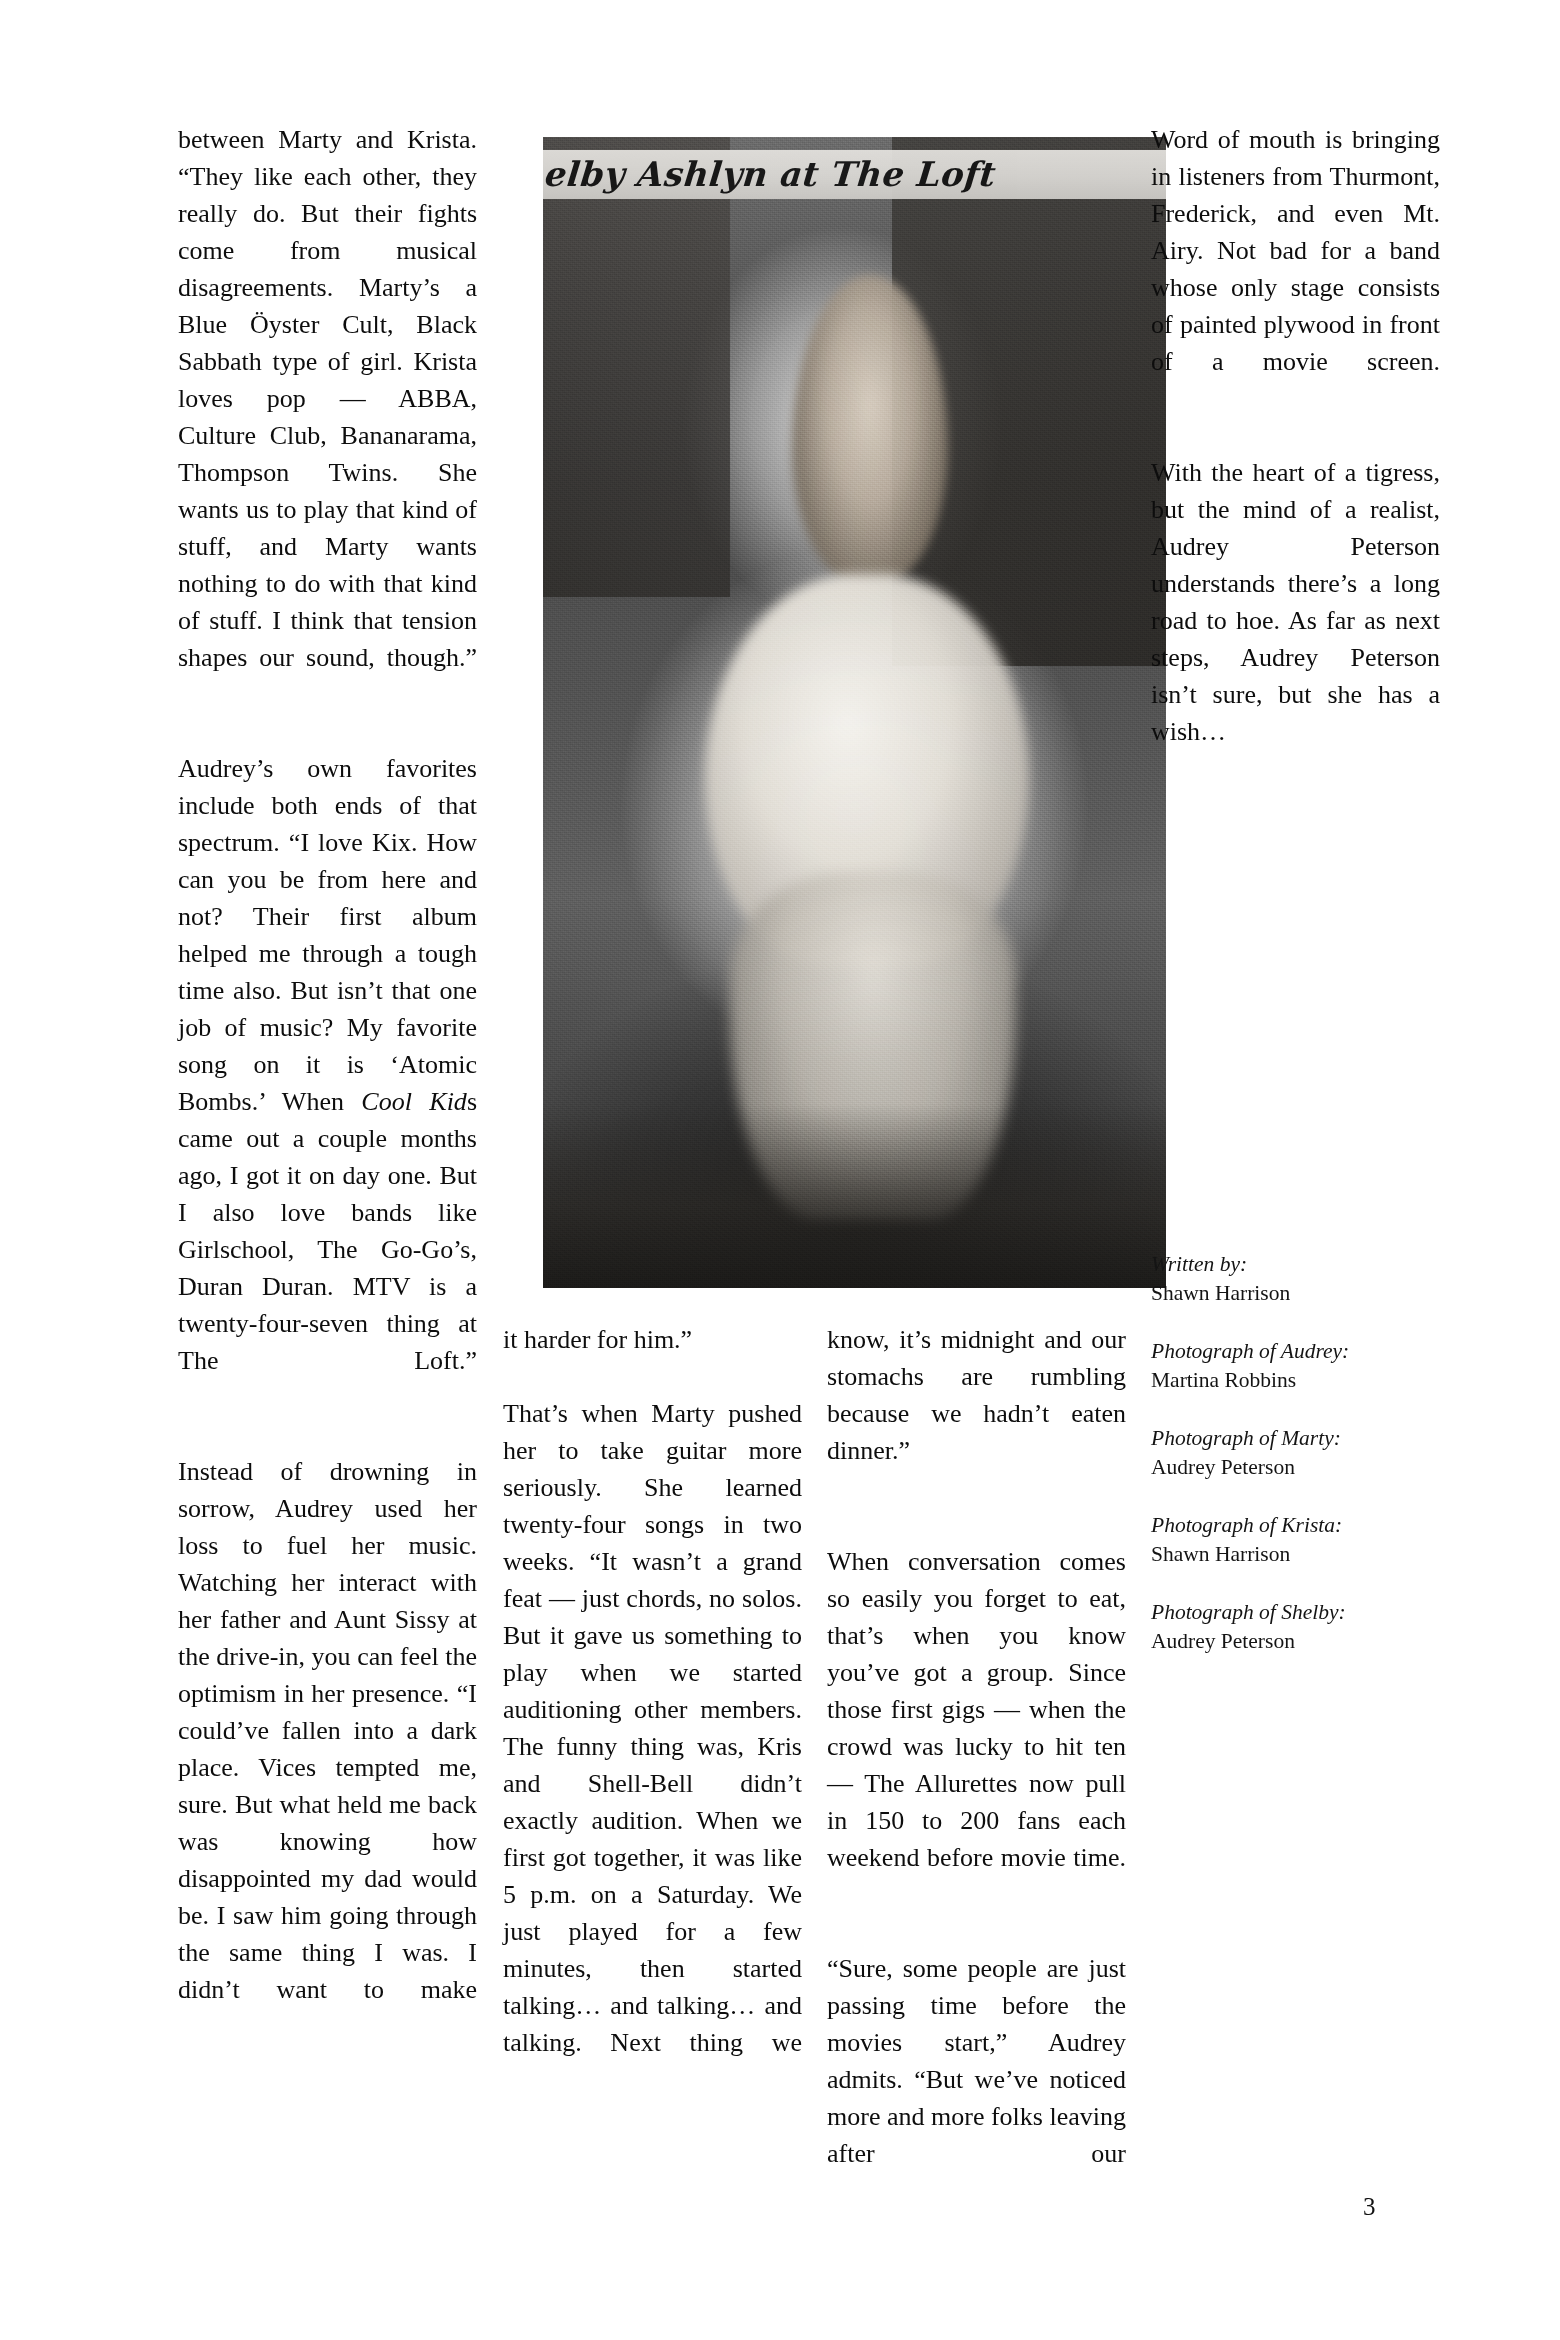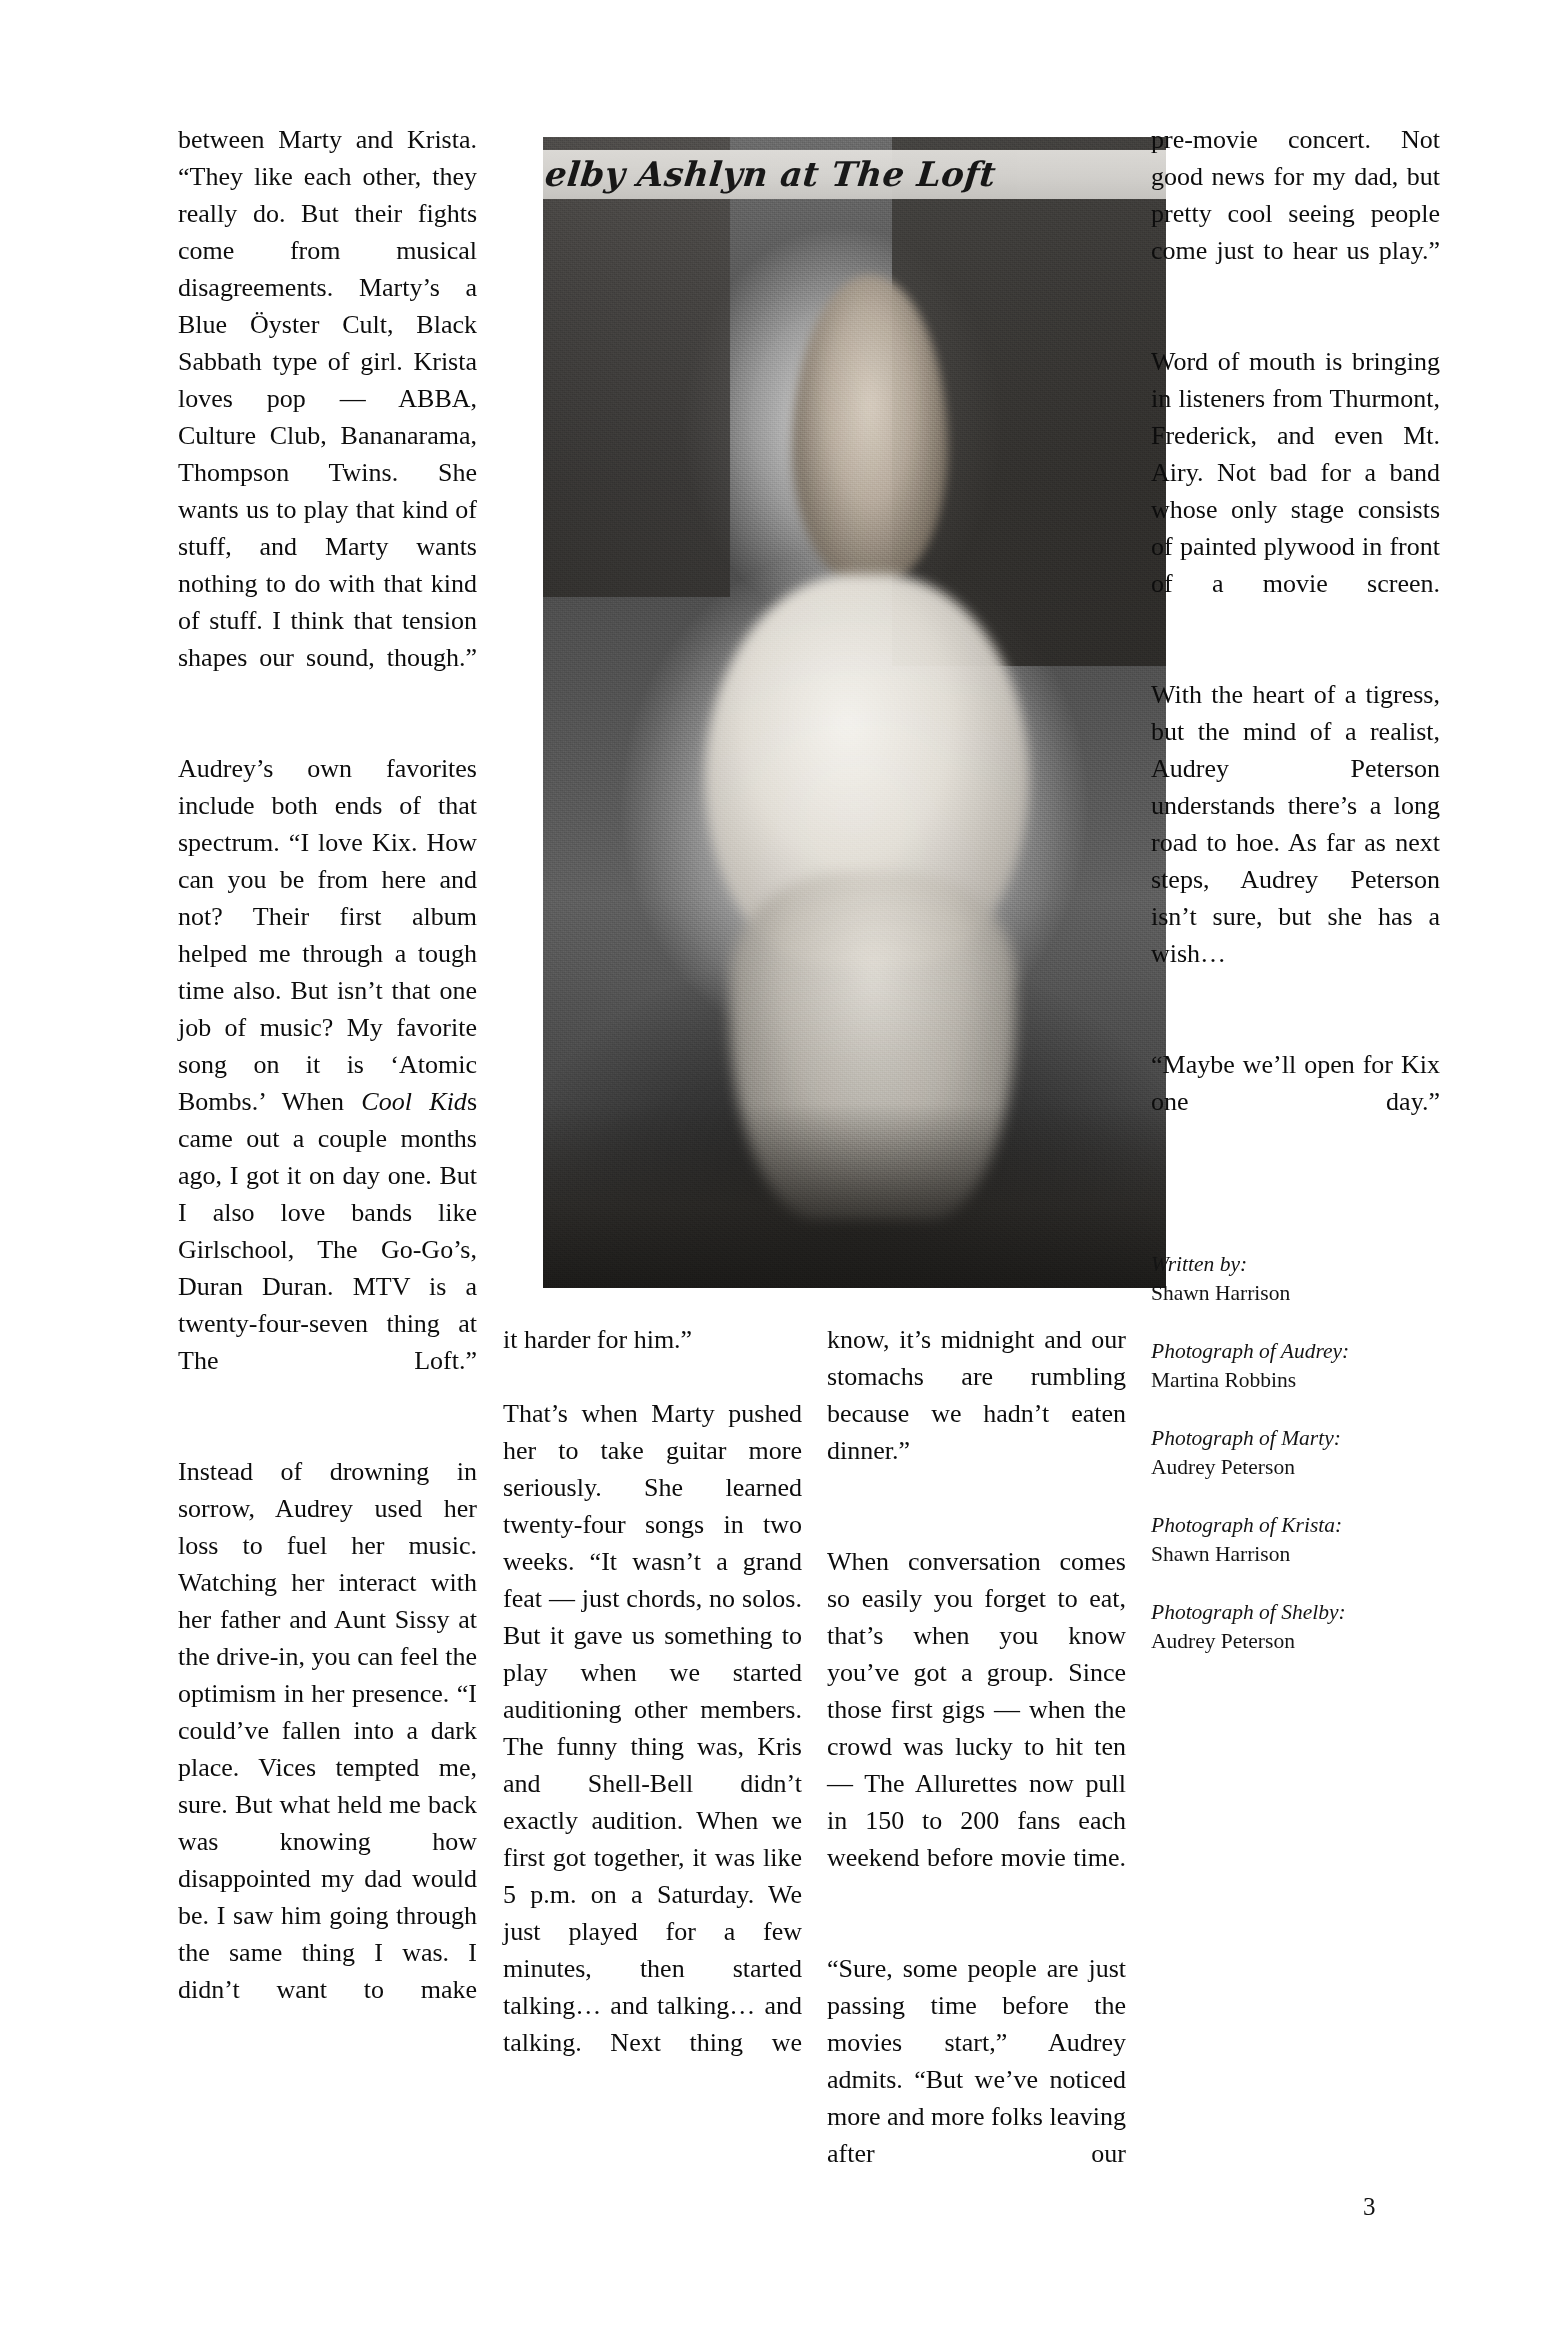--- a/index.html
+++ b/index.html
@@ -220,24 +220,22 @@
     <p class="jfull">That’s when Marty pushed her to take guitar more seriously. She learned twenty-four songs in two weeks. “It wasn’t a grand feat — just chords, no solos. But it gave us something to play when we started auditioning other members. The funny thing was, Kris and Shell-Bell didn’t exactly audition. When we first got together, it was like 5 p.m. on a Saturday. We just played for a few minutes, then started talking… and talking… and talking. Next thing we</p>
   </div>
 
   <div class="col" id="col-3">
     <p class="jfull">know, it’s midnight and our stomachs are rumbling because we hadn’t eaten dinner.”</p>
     <p class="jfull">When conversation comes so easily you forget to eat, that’s when you know you’ve got a group. Since those first gigs — when the crowd was lucky to hit ten — The Allurettes now pull in 150 to 200 fans each weekend before movie time.</p>
     <p class="jfull">“Sure, some people are just passing time before the movies start,” Audrey admits. “But we’ve noticed more and more folks leaving after our</p>
   </div>
 
   <div class="col" id="col-4">
-    <p class="jfull">pre-movie concert. Not good news for my dad, but pretty cool seeing people come just to hear us play.”</p>
     <p class="jfull">Word of mouth is bringing in listeners from Thurmont, Frederick, and even Mt. Airy. Not bad for a band whose only stage consists of painted plywood in front of a movie screen.</p>
     <p class="jfull">With the heart of a tigress, but the mind of a realist, Audrey Peterson understands there’s a long road to hoe. As far as next steps, Audrey Peterson isn’t sure, but she has a wish…</p>
-    <p class="jfull">“Maybe we’ll open for Kix one day.”</p>
   </div>
 
   <div id="credits">
     <div class="credit-block">
       <span class="credit-role">Written by:</span>
       <span class="credit-name">Shawn Harrison</span>
     </div>
     <div class="credit-block">
       <span class="credit-role">Photograph of Audrey:</span>
       <span class="credit-name">Martina Robbins</span>

